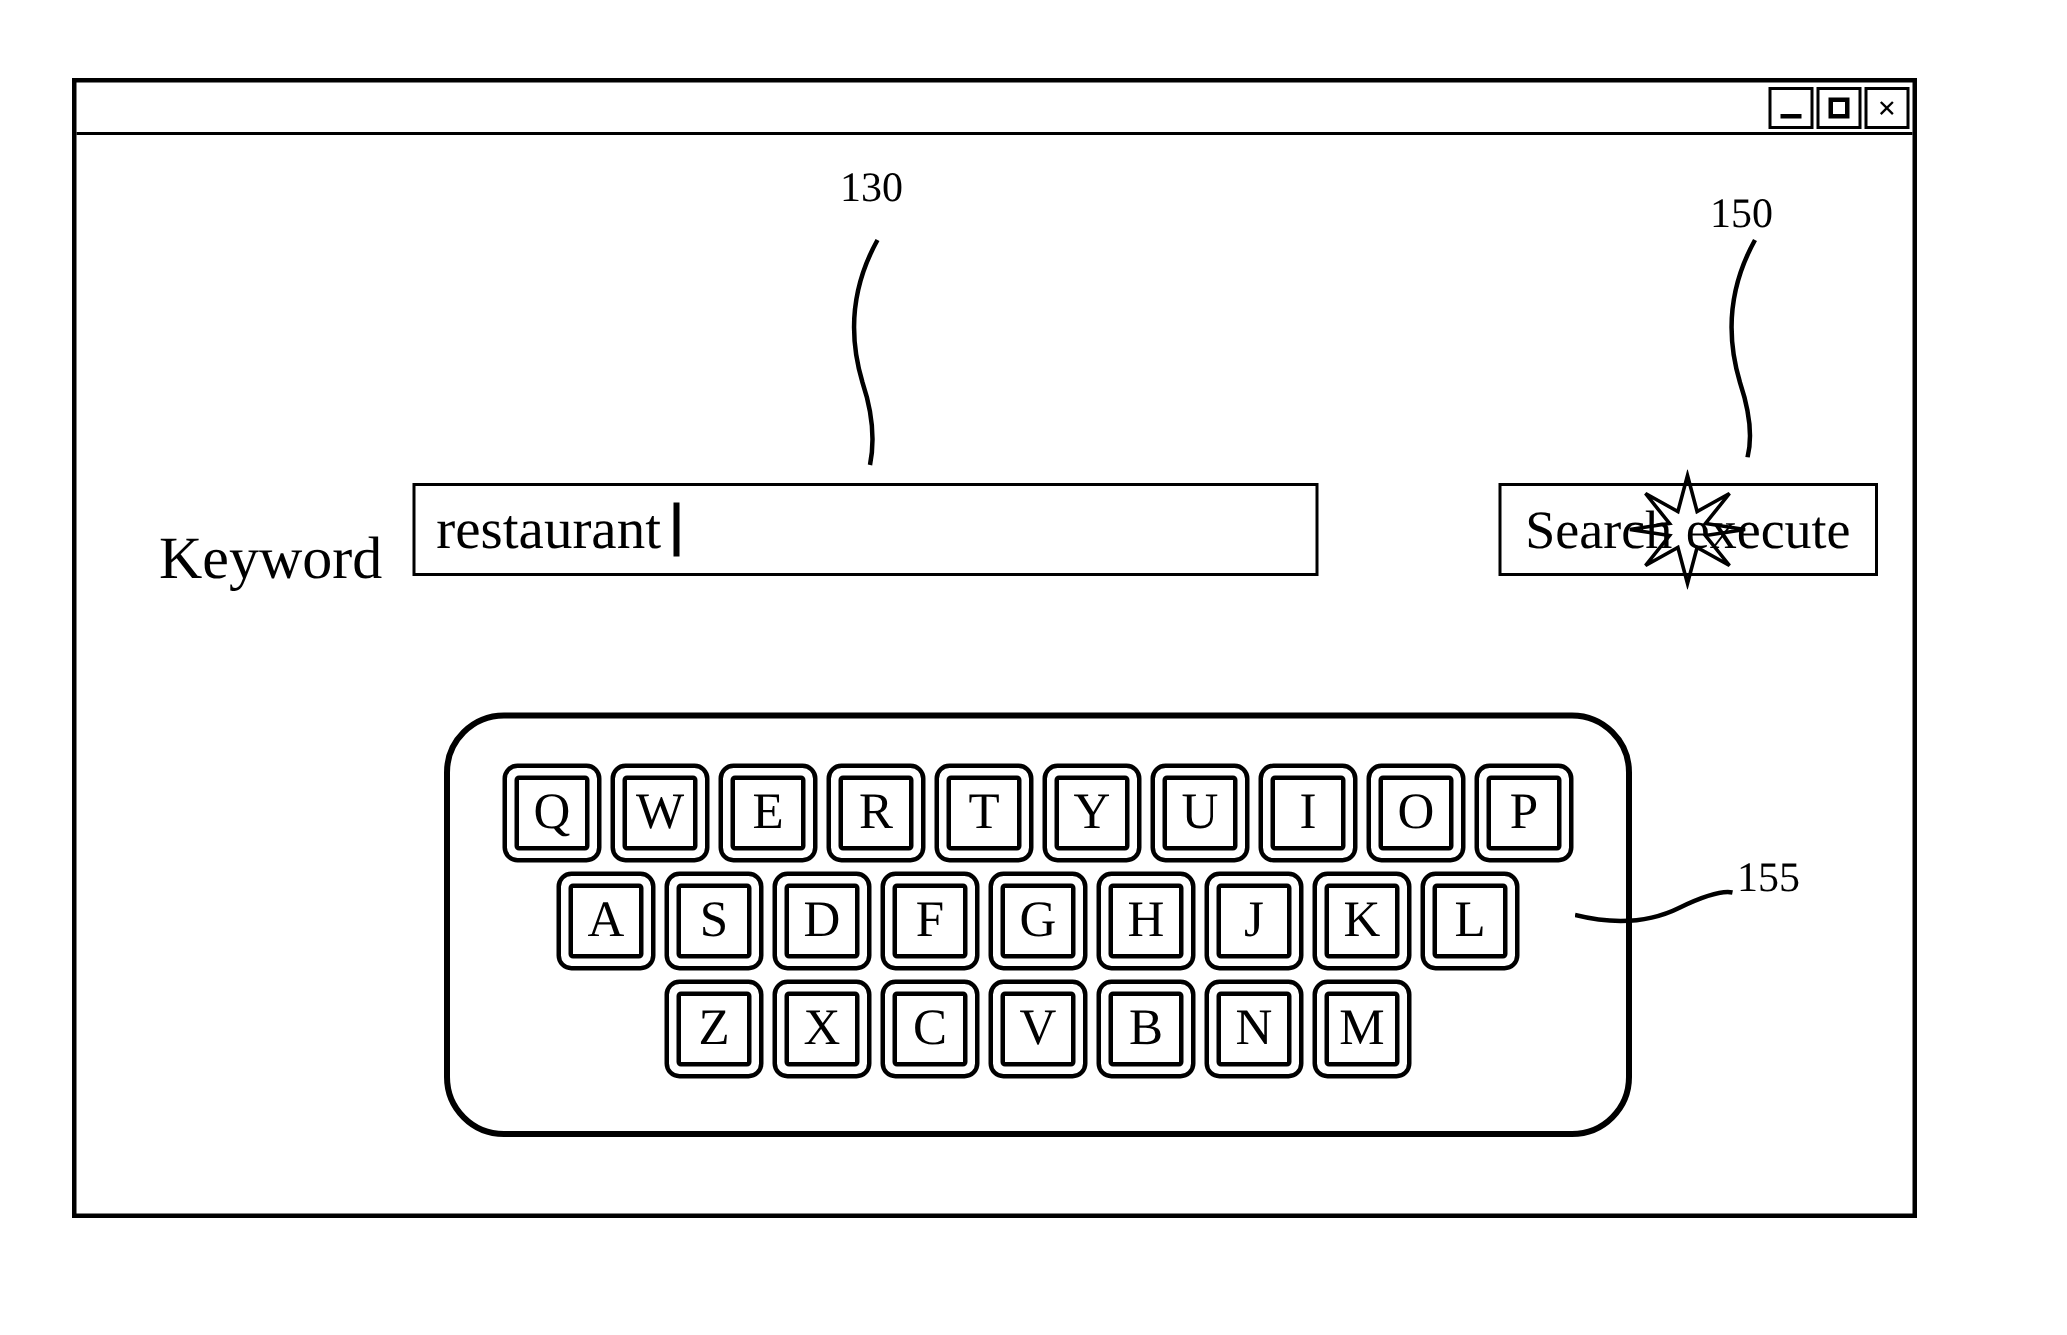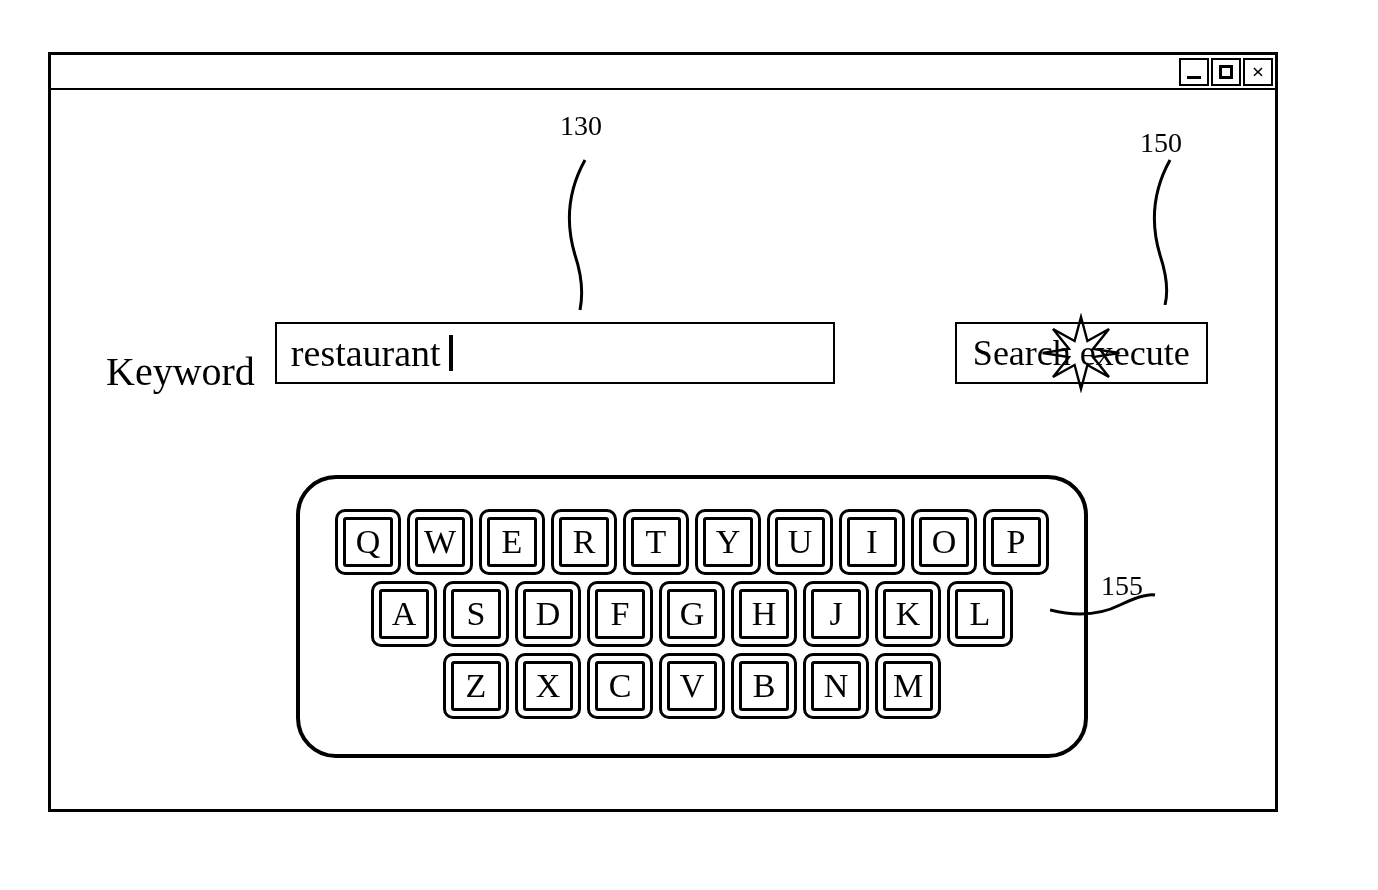--- a/index.html
+++ b/index.html
@@ -63,21 +63,21 @@
       top: 255px;
       left: 55px;
       gap: 20px;
     }
     .keyword-label {
       font-size: 40px;
       margin-top: 38px;
     }
     .keyword-input {
       border: 2px solid black;
-      width: 560px;
+      width: 604px;
       height: 62px;
       font-size: 38px;
       padding: 6px 14px;
       font-family: inherit;
       display: flex;
       align-items: center;
     }
     .cursor {
       display: inline-block;
       width: 4px;
@@ -150,21 +150,21 @@
       position: relative;
       z-index: 1;
     }
     .callout {
       position: absolute;
       font-size: 28px;
       font-family: Liberation Serif, serif;
     }
     .callout-130 { left: 560px; top: 110px; }
     .callout-150 { left: 1140px; top: 127px; }
-    .callout-155 { left: 1101px; top: 570px; }
+    .callout-155 { left: 1158px; top: 570px; }
     .callout-line {
       position: absolute;
       pointer-events: none;
     }
   </style>
 </head>
 <body>
 
 <div class="window">
   <div class="titlebar">

